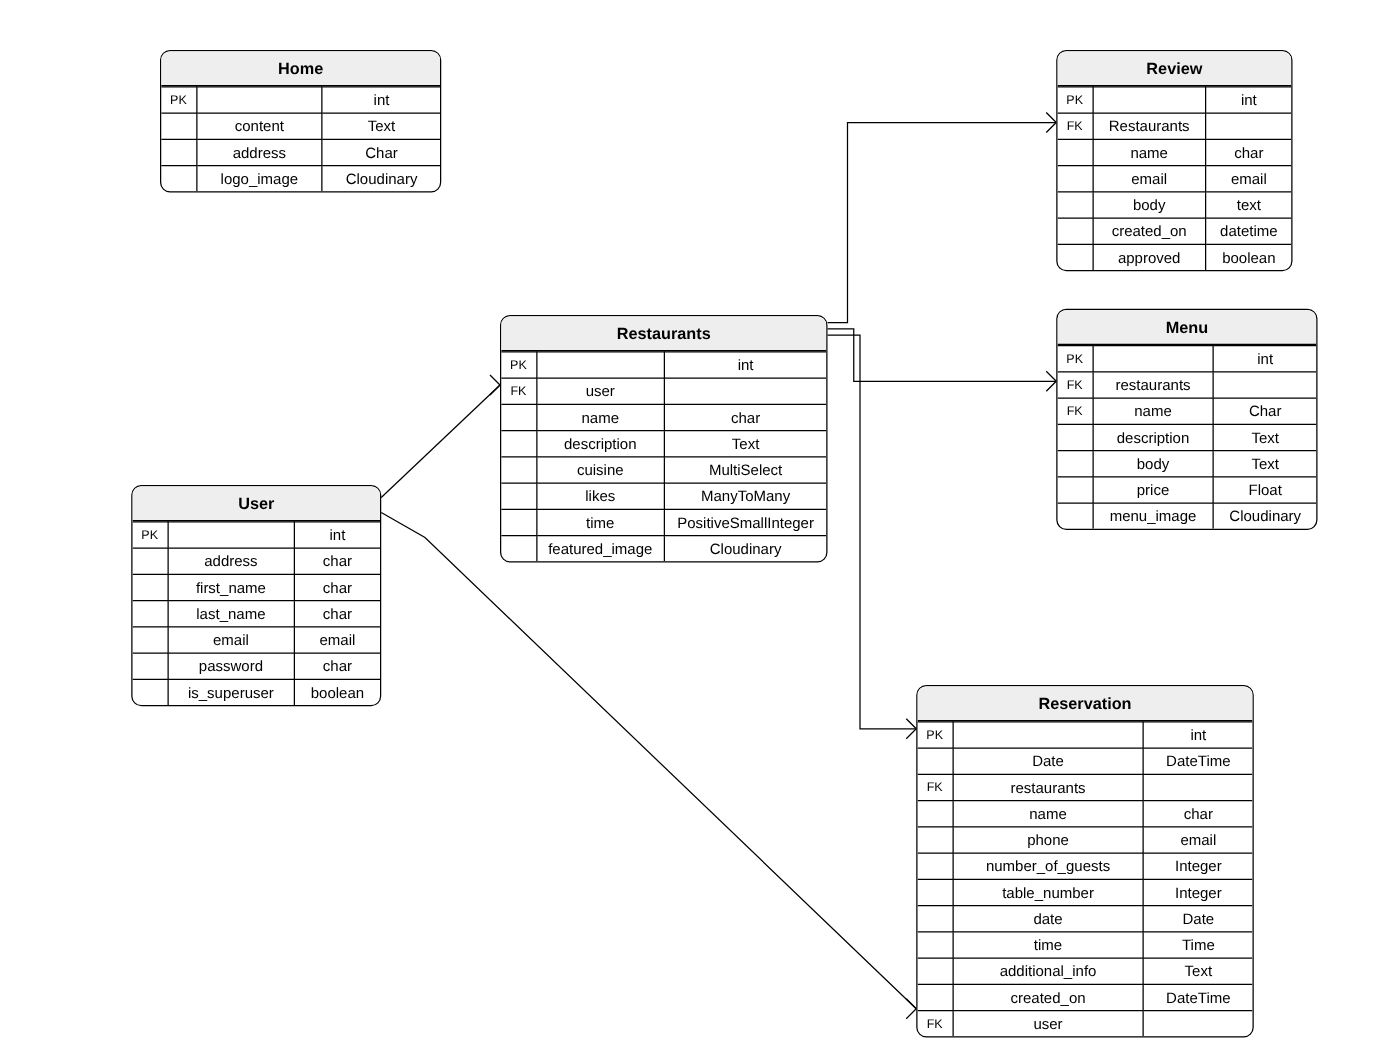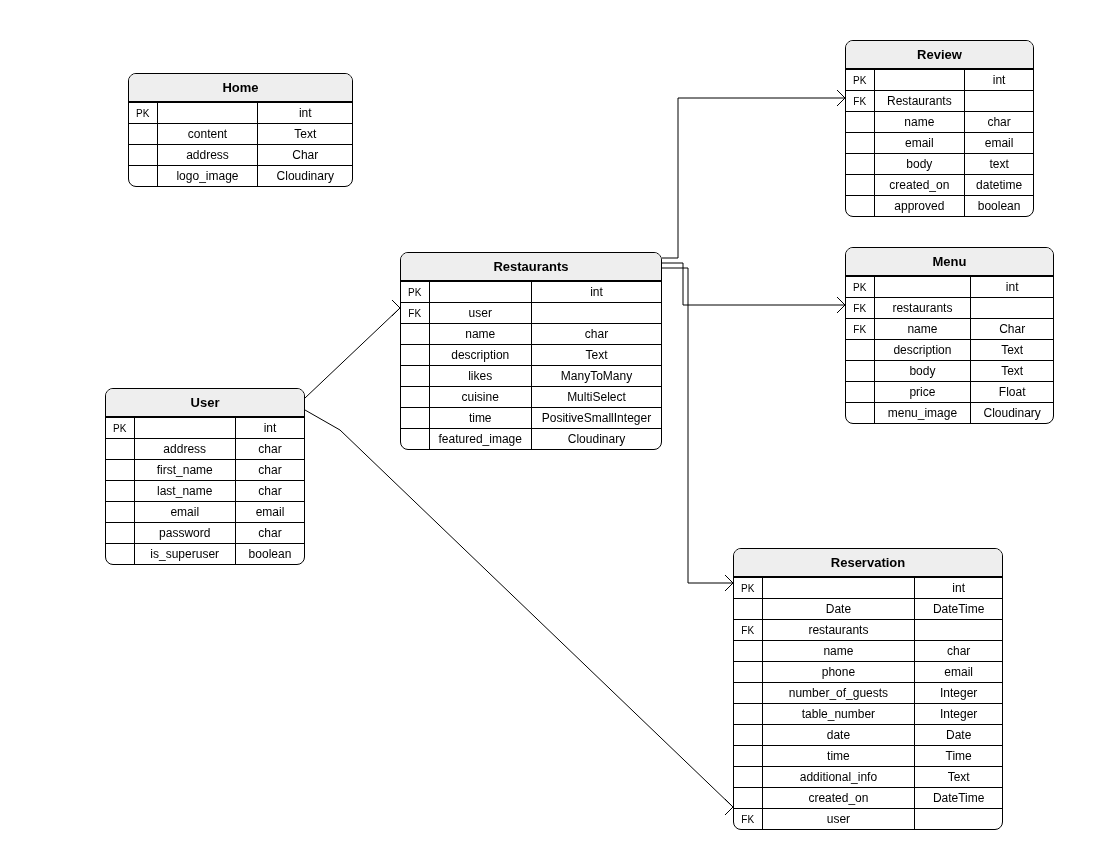--- a/index.html
+++ b/index.html
@@ -71,21 +71,21 @@
   <path d="M 662 263 L 683 263 L 683 305 L 845 305"></path>
   <path d="M 845 305 L 837 297 M 845 305 L 837 313"></path>
 
   <path d="M 662 268 L 688 268 L 688 583 L 733 583"></path>
   <path d="M 733 583 L 725 575 M 733 583 L 725 591"></path>
 
   <path d="M 305 410 L 340 430 L 733 807"></path>
   <path d="M 733 807 L 725 799 M 733 807 L 725 815"></path>
 </svg>
 
-<div class="entity" style="left:128px; top:40px; width:225px;margin-top:33px;">
+<div class="entity" style="left:128px; top:40px; width:225px;">
   <div class="title">Home</div>
   <table>
     <tbody>
         <tr>
           <td class="key">PK</td>
           <td></td>
           <td>int</td>
         </tr>
     <tr>
           <td class="key"></td>
@@ -168,30 +168,30 @@
           <td>name</td>
           <td>char</td>
         </tr>
     <tr>
           <td class="key"></td>
           <td>description</td>
           <td>Text</td>
         </tr>
     <tr>
           <td class="key"></td>
+          <td>cuisine</td>
+          <td>MultiSelect</td>
+        </tr>
+    <tr>
+          <td class="key"></td>
           <td>likes</td>
           <td>ManyToMany</td>
         </tr>
     <tr>
           <td class="key"></td>
-          <td>cuisine</td>
-          <td>MultiSelect</td>
-        </tr>
-    <tr>
-          <td class="key"></td>
           <td>time</td>
           <td>PositiveSmallInteger</td>
         </tr>
     <tr>
           <td class="key"></td>
           <td>featured_image</td>
           <td>Cloudinary</td>
         </tr>
   </tbody>
     </table>

